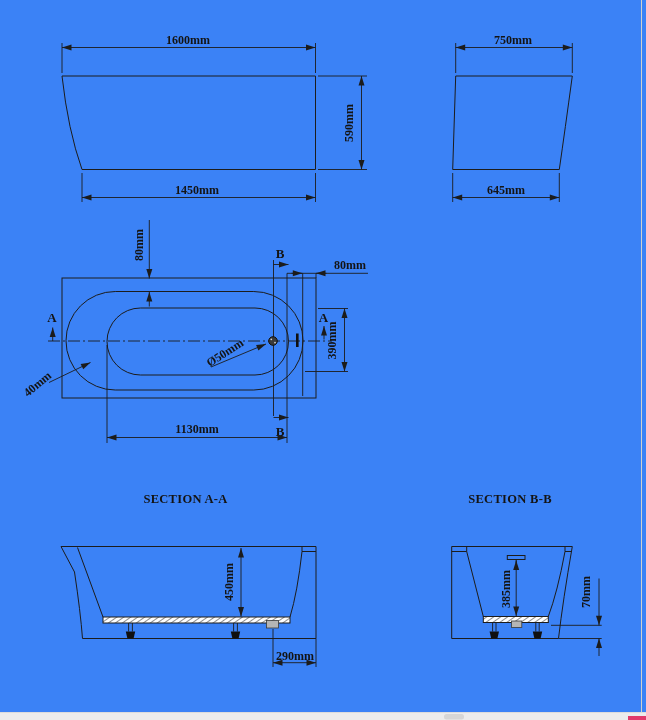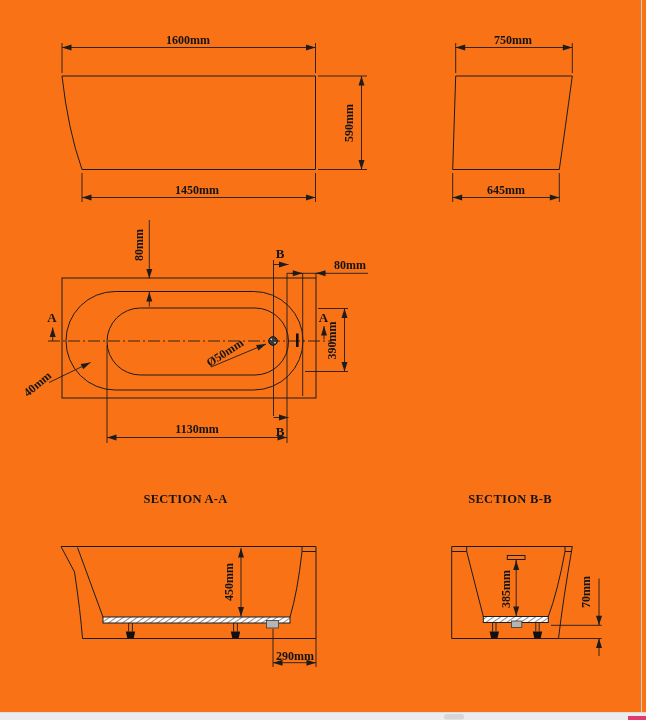--- a/index.html
+++ b/index.html
@@ -1,17 +1,17 @@
 <!DOCTYPE html>
 <html><head>
 <meta charset="utf-8">
 <style>
   html,body { margin:0; padding:0; background:#ffffff; }
   .page {
-    position:relative; width:646px; height:720px; background:#f97316;
+    position:relative; width:646px; height:720px; background:#3b82f6;
     overflow:hidden; font-family:"Liberation Serif", serif;
   }
   svg { display:block; }
   svg text {
     font-family:"Liberation Serif", serif;
     font-weight:bold; fill:#141414;
   }
   .dim    { font-size:12px; }
   .title  { font-size:12.5px; letter-spacing:.3px; }
   .letter { font-size:13px; }

